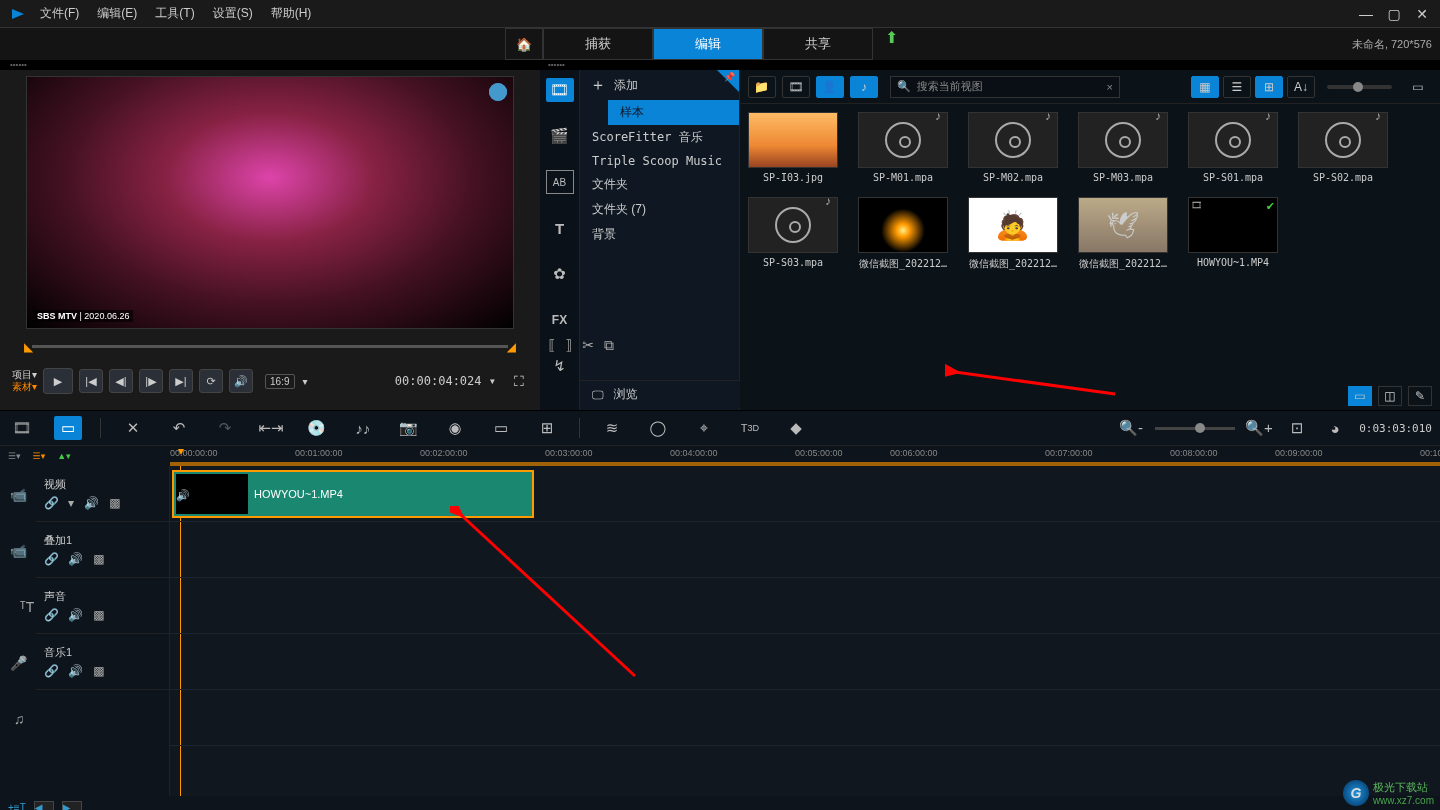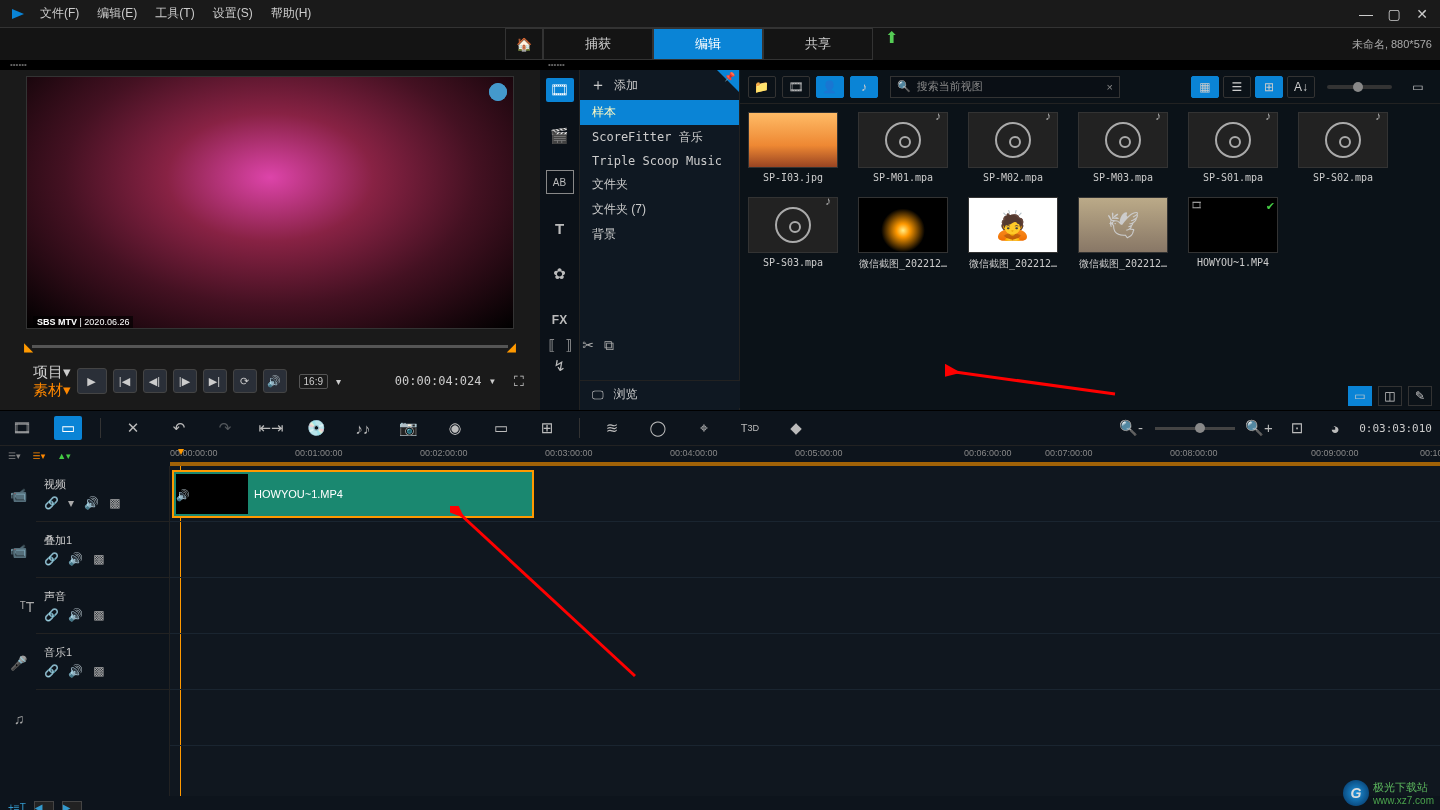--- a/index.html
+++ b/index.html
@@ -27,47 +27,47 @@
 .dots-right { flex:1; padding-left:8px; color:#666; font-size:8px; }
 
 
 .mainarea { height: 340px; display:flex; background:#0f1620; }
 
 
 .preview { width: 540px; background:#1a1a1a; display:flex; flex-direction:column; padding:4px 8px; }
 .preview-video { height: 258px; background: radial-gradient(ellipse at 50% 40%, #d4a 0%, #824 30%, #412 60%, #000 100%); border:1px solid #333; margin:2px 18px; position:relative; }
 .preview-video::after { content:""; position:absolute; top:6px; right:6px; width:18px; height:18px; border-radius:50%; background:#49c; color:#013; font-size:10px; font-weight:bold; display:flex; align-items:center; justify-content:center; }
 .preview-badge { position:absolute; top:6px; right:6px; width:18px; height:18px; border-radius:50%; background:#49c; color:#013; font-size:10px; font-weight:bold; display:flex; align-items:center; justify-content:center; }
-.video-caption { position:absolute; bottom:0; left:6px; font-size:9px; color:#fff; background:rgba(0,0,0,0.6); padding:1px 4px;text-align:center; }
+.video-caption { position:absolute; bottom:6px; left:6px; font-size:9px; color:#fff; background:rgba(0,0,0,0.6); padding:1px 4px;text-align:center; }
 .scrubbar { height:18px; margin:6px 18px 2px; position:relative; }
 .scrubbar .track { position:absolute; top:8px; left:6px; right:6px; height:3px; background:#555; }
 .scrubbar .endcap-l { position:absolute; left:-2px; top:3px; color:#f90; font-size:12px; }
 .scrubbar .endcap-r { position:absolute; right:-2px; top:3px; color:#f90; font-size:12px; }
 .scrubbar .tools { position:absolute; right:-100px; top:0; display:flex; gap:10px; color:#aaa; font-size:14px; }
 .preview-ctrls { height: 50px; display:flex; align-items:center; padding:0 4px; gap:6px; }
-.pc-label { font-size:15px; line-height:1.2;margin-left:21px; }
+.pc-label { font-size:10px; line-height:1.2; }
 .pc-label .row2 { color:#f80; }
 .pc-btn { width:24px; height:24px; background:#2a2f38; border:1px solid #444; border-radius:3px; display:flex; align-items:center; justify-content:center; cursor:pointer; font-size:11px; }
 .pc-btn.play { width:30px; height:26px; }
 .pc-aspect { font-size:10px; border:1px solid #555; padding:1px 4px; border-radius:2px; margin-left:6px;}
 .pc-tc { font-size:12px; font-family:monospace; color:#ccc; margin-left:auto; }
 .pc-enlarge { width:18px; height:18px; margin-left:8px; display:flex; align-items:center; justify-content:center; font-size:14px; }
 
 
 .library { flex:1; display:flex; }
 .lib-iconcol { width:40px; background:#0b1118; border-right:1px solid #222; display:flex; flex-direction:column; align-items:center; padding-top:8px; gap:22px; }
 .lib-iconcol .li-ic { width:28px; height:24px; display:flex; align-items:center; justify-content:center; font-size:15px; cursor:pointer; color:#bbb; }
 .lib-iconcol .li-ic.active { background:#0a84d6; color:#fff; border-radius:2px; }
 .lib-tree { width:160px; background:#0f1822; border-right:1px solid #222; }
 .lib-tree .addrow { height:30px; display:flex; align-items:center; padding:0 10px; font-size:12px; position:relative; }
 .lib-tree .addrow .plus { margin-right:8px; font-size:16px; }
 .lib-tree .addrow .corner { position:absolute; right:0; top:0; width:0; height:0; border-top:22px solid #0a84d6; border-left:22px solid transparent; }
 .lib-tree .pin-icon { position:absolute; right:3px; top:2px; font-size:9px; color:#fff; }
 .lib-tree .tree-item { padding:4px 12px; font-size:12px; cursor:pointer; }
-.lib-tree .tree-item.sel { background:#0a84d6; color:#fef9c3; }
+.lib-tree .tree-item.sel { background:#0a84d6; color:#0f172a;margin-left:28px; }
 .lib-browse-fixed { position:absolute; left:580px; top:380px; height:28px; width:160px; border-top:1px solid #222; display:flex; align-items:center; padding:0 12px; gap:10px; font-size:12px; background:#0f1822; }
 
 .lib-main { flex:1; background:#0b1218; display:flex; flex-direction:column; position:relative; }
 .lib-toolbar { height:34px; display:flex; align-items:center; padding:0 8px; gap:6px; border-bottom:1px solid #222; }
 .lt-btn { width:28px; height:22px; border:1px solid #333; border-radius:2px; display:flex; align-items:center; justify-content:center; font-size:12px; cursor:pointer; }
 .lt-btn.active { background:#0a84d6; border-color:#0a84d6; }
 .lt-search { flex:0 0 230px; height:22px; background:#0a0f15; border:1px solid #333; display:flex; align-items:center; padding:0 6px; gap:6px; font-size:11px; color:#888; margin-left:6px; }
 .lt-search .sx { margin-left:auto; cursor:pointer; }
 .lt-right { margin-left:auto; display:flex; align-items:center; gap:4px; }
 .lt-slider { width:65px; height:4px; background:#333; border-radius:2px; margin:0 8px; position:relative; }
@@ -151,21 +151,21 @@
 </div>
 
 <div class="modetabs">
   <div class="tabgroup">
     <div class="mt home">🏠</div>
     <div class="mt">捕获</div>
     <div class="mt active">编辑</div>
     <div class="mt">共享</div>
     <div class="uparrow">⬆</div>
   </div>
-  <div class="proj-info">未命名, 880*576</div>
+  <div class="proj-info">未命名, 720*576</div>
 </div>
 
 <div class="dotsrow">
   <div class="dots-left">••••••</div>
   <div class="dots-right">••••••</div>
 </div>
 
 <div class="mainarea">
 
   <div class="preview">
@@ -386,24 +386,24 @@
     <span style="color:#f80;">☰▾</span>
     <span style="color:#4c4;">▲▾</span>
   </div>
   <div class="ruler-marks" id="ruler-marks">
       <span class="rmark" style="left: 0px;">00:00:00:00</span>
       <span class="rmark" style="left: 125px;">00:01:00:00</span>
       <span class="rmark" style="left: 250px;">00:02:00:00</span>
       <span class="rmark" style="left: 375px;">00:03:00:00</span>
       <span class="rmark" style="left: 500px;">00:04:00:00</span>
       <span class="rmark" style="left: 625px;">00:05:00:00</span>
-      <span class="rmark" style="left: 794px;">00:06:00:00</span>
+      <span class="rmark" style="left: 720px;">00:06:00:00</span>
       <span class="rmark" style="left: 875px;">00:07:00:00</span>
       <span class="rmark" style="left: 1000px;">00:08:00:00</span>
-      <span class="rmark" style="left: 1141px;">00:09:00:00</span>
+      <span class="rmark" style="left: 1105px;">00:09:00:00</span>
       <span class="rmark" style="left: 1250px;">00:10:00:0</span>
       <div style="position: absolute; left: 8px; top: -2px; color: rgb(255, 153, 0); font-size: 12px;">▾</div>
     </div>
 </div>
 
 <div class="tl-body">
   <div class="tl-body-inner">
     <div class="track-heads">
       <div class="ticon" style="top:18px;">📹</div>
       <div class="ticon" style="top:74px;">📹</div>

